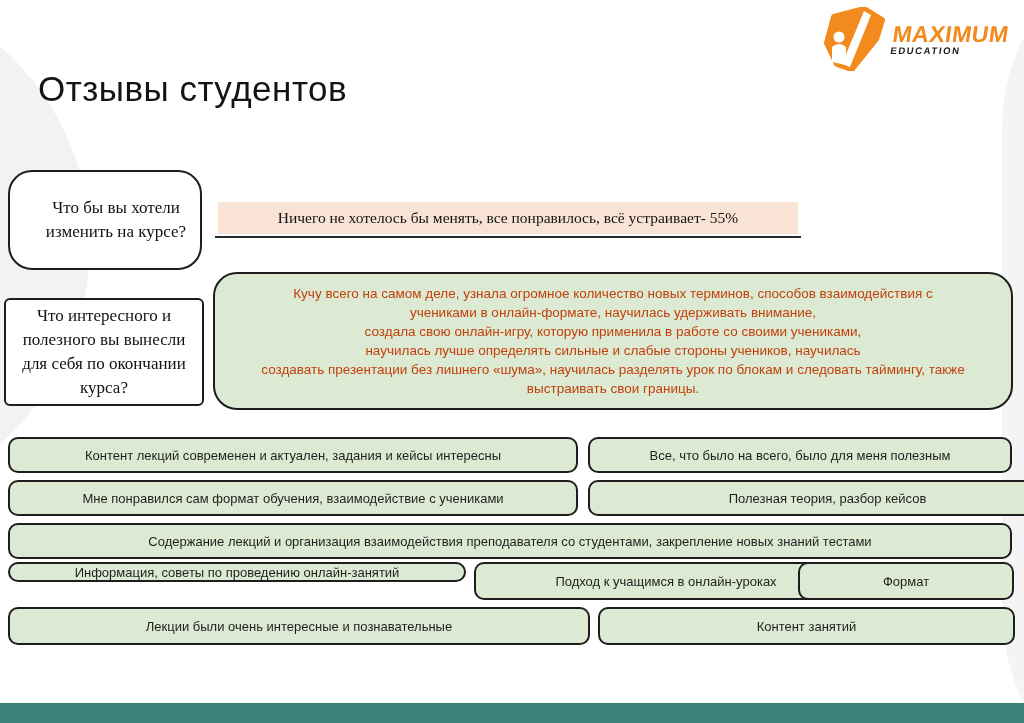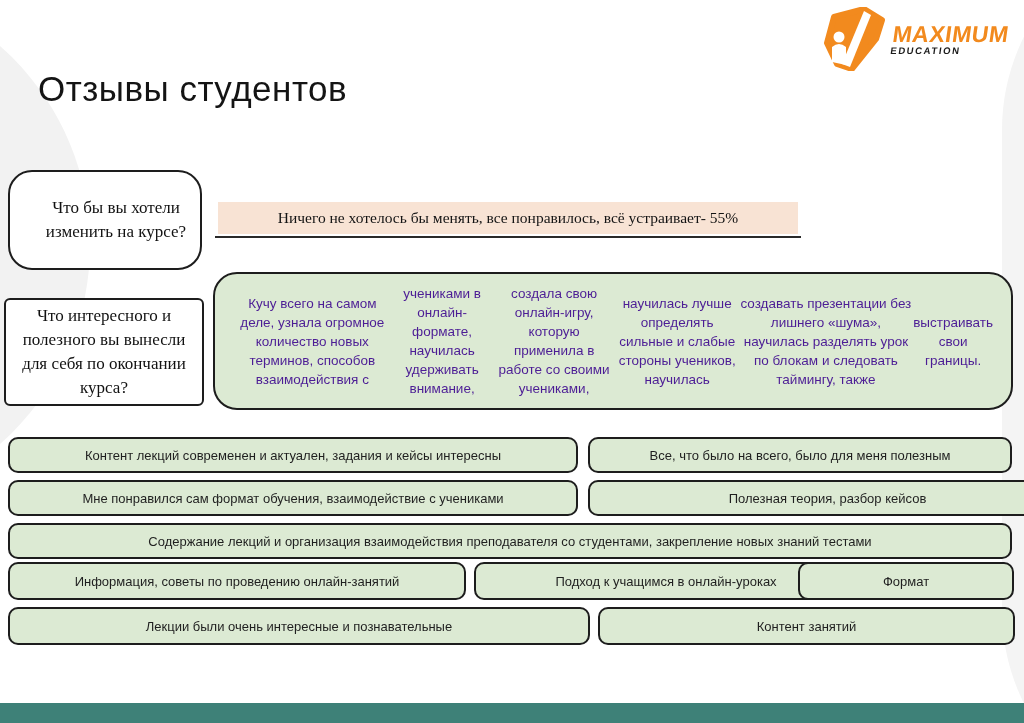--- a/index.html
+++ b/index.html
@@ -35,36 +35,36 @@
   .peach{
     position:absolute;left:218px;top:202px;width:580px;height:32px;z-index:2;
     background:#f8e3d4;display:flex;align-items:center;justify-content:center;
     font-family:"Liberation Serif",serif;font-size:15.5px;color:#141414;
   }
   .peach-underline{position:absolute;left:215px;top:236px;width:586px;height:2px;background:#2a2a2a;z-index:2;}
   
   .bigbox{
     position:absolute;left:213px;top:272px;width:800px;height:138px;z-index:2;box-sizing:border-box;
     background:#dcead3;border:2px solid #1d1d1d;border-radius:24px;
-    display:flex;align-items:center;justify-content:center;
-    font-size:13.5px;line-height:19px;color:#4c1d95;text-align:center;padding:6px 18px;
+    display:flex;flex-direction:column;align-items:center;justify-content:center;
+    font-size:13.5px;line-height:19px;color:#c2410c;text-align:center;padding:6px 18px;
   }
   
   .fbox{
     position:absolute;z-index:2;box-sizing:border-box;
     background:#dcead3;border:2px solid #1d1d1d;border-radius:10px;
     display:flex;align-items:center;justify-content:center;text-align:right;
     font-size:13px;color:#1f1f1f;padding:2px 10px;line-height:15px;
   }
   .f1{left:8px;  top:437px;width:570px; height:36px;}
   .f2{left:588px;top:437px;width:424px; height:36px;}
   .f3{left:8px;  top:480px;width:570px; height:36px;}
   .f4{left:588px;top:480px;width:472px; height:36px;padding-left:17px;}
   .f5{left:8px;  top:523px;width:1004px;height:36px;}
-  .f6{left:8px;  top:562px;width:458px; height:38px;}
+  .f6{left:8px;  top:562px;width:458px; height:20px;}
   .f7{left:474px;top:562px;width:384px; height:38px;}
   .f8{left:798px;top:562px;width:216px; height:38px;}
   .f9{left:8px;  top:607px;width:582px; height:38px;}
   .f10{left:598px;top:607px;width:417px;height:38px;}
   
   .footer-bar{position:absolute;left:0;top:703px;width:1024px;height:20px;background:#3e8178;z-index:3;}
 </style>
 </head>
 <body>
 

